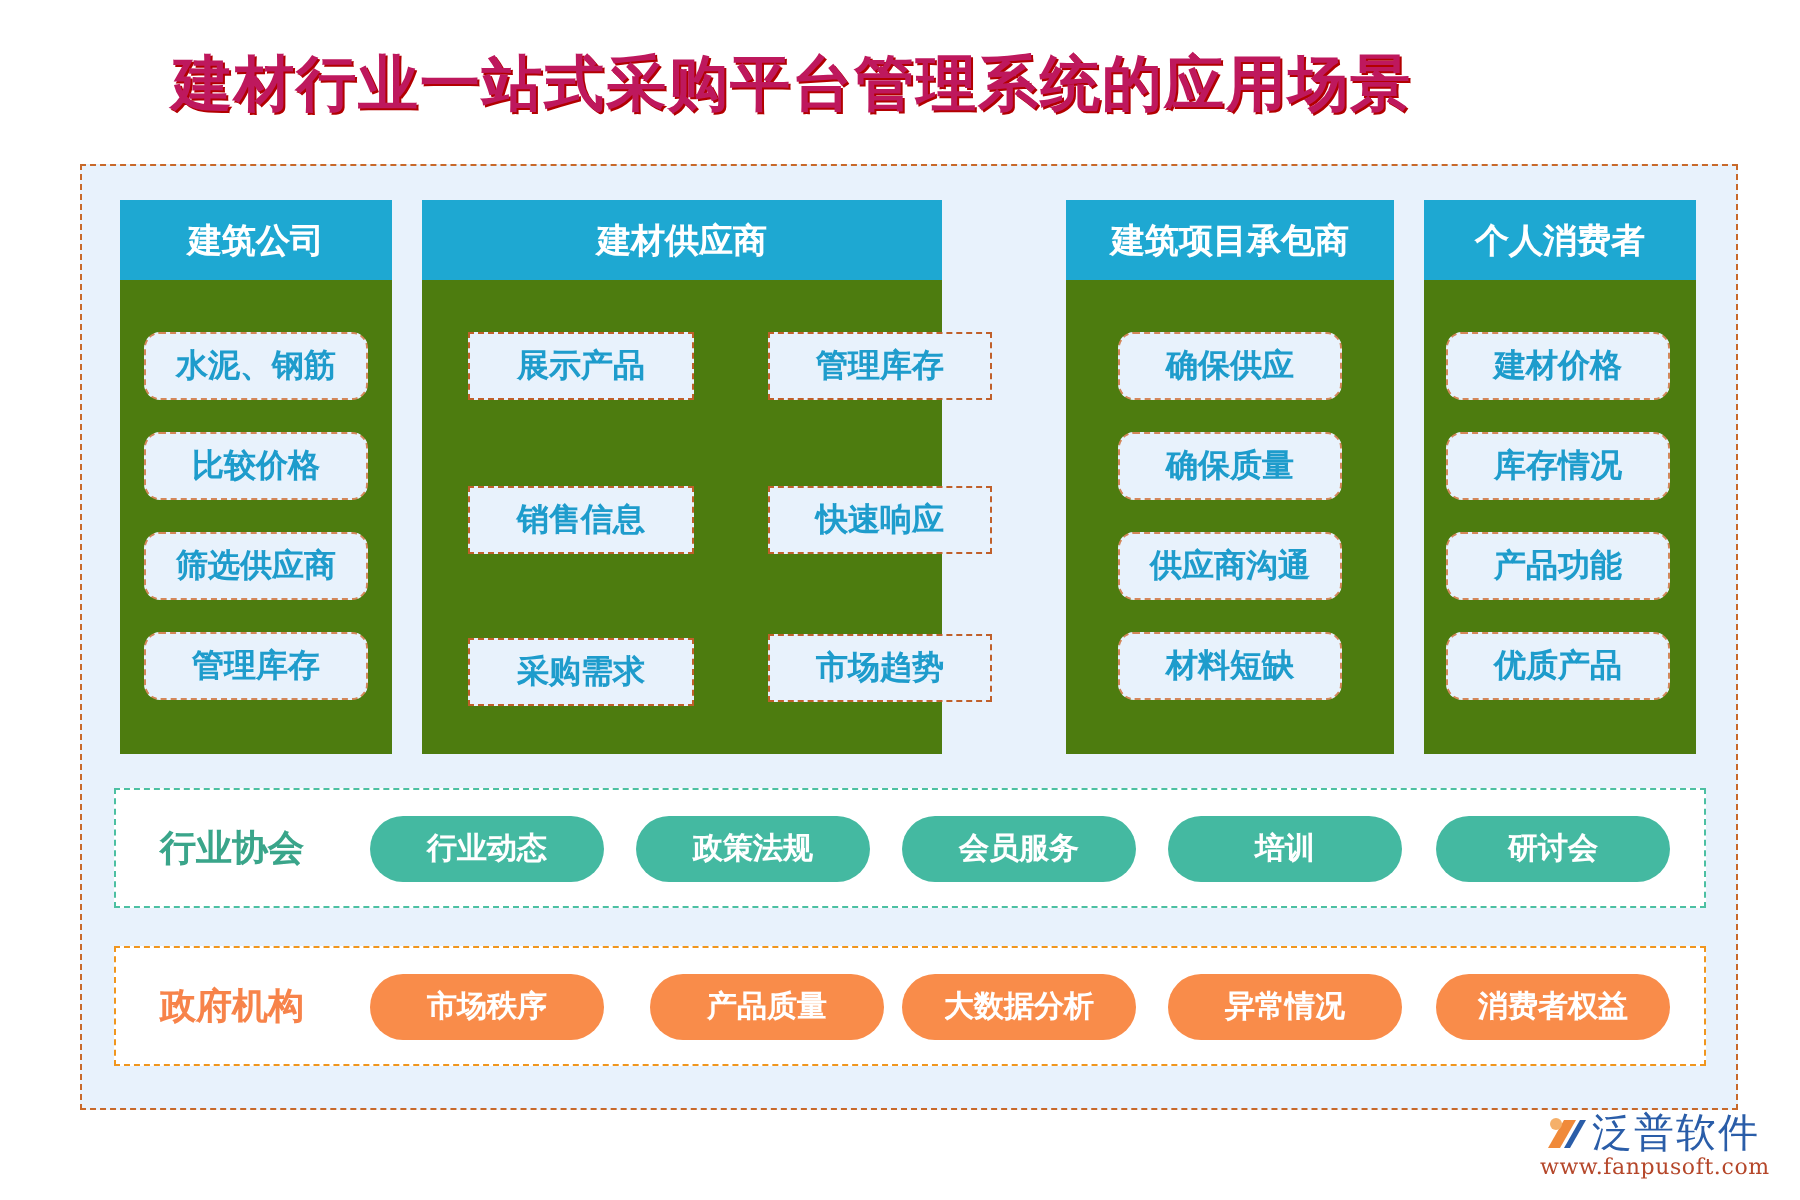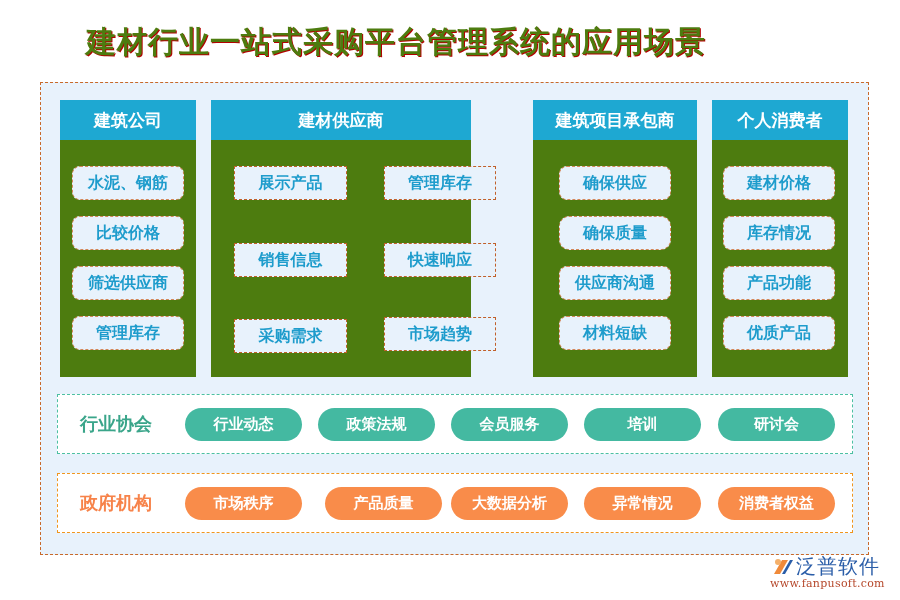--- a/index.html
+++ b/index.html
@@ -3,21 +3,21 @@
 <meta charset="utf-8">
 <style>
   * { box-sizing: border-box; margin: 0; padding: 0; }
   body {
     width: 900px; height: 600px; background: #ffffff;
     font-family: "DejaVu Sans", "Liberation Sans", sans-serif;
     position: relative; overflow: hidden;
   }
   .title {
     position: absolute; left: 0; top: 22px; width: 792px; text-align: center;
-    font-size: 30px; font-weight: bold; color: #4d7c0f; letter-spacing: 1px;
+    font-size: 30px; font-weight: bold; color: #be185d; letter-spacing: 1px;
     text-shadow: 1px 1px 0 #b30000;
   }
   .outer {
     position: absolute; left: 40px; top: 82px; width: 829px; height: 473px;
     background: #e8f2fc; border: 1.5px dashed #c8692a;
   }
   .col {
     position: absolute; top: 100px; height: 277px; background: #4d7c0f;
   }
   .col-header {
@@ -82,21 +82,21 @@
   <div class="tag square" style="left:173px;top:66px;width:112px;">管理库存</div>
   <div class="tag square" style="left:23px;top:143px;width:113px;">销售信息</div>
   <div class="tag square" style="left:173px;top:143px;width:112px;">快速响应</div>
   <div class="tag square" style="left:23px;top:219px;width:113px;">采购需求</div>
   <div class="tag square" style="left:173px;top:217px;width:112px;">市场趋势</div>
 </div>
 
 <div class="col" style="left:533px;width:164px;">
   <div class="col-header">建筑项目承包商</div>
   <div class="tag rounded" style="left:26px;top:66px;width:112px;">确保供应</div>
-  <div class="tag rounded" style="left:26px;top:116px;width:112px;border-radius:10px;">确保质量</div>
+  <div class="tag rounded" style="left:26px;top:116px;width:112px;">确保质量</div>
   <div class="tag rounded" style="left:26px;top:216px;width:112px;">材料短缺</div>
   <div class="tag rounded" style="left:26px;top:166px;width:112px;">供应商沟通</div>
 </div>
 
 <div class="col" style="left:712px;width:136px;">
   <div class="col-header">个人消费者</div>
   <div class="tag rounded" style="left:11px;top:66px;width:112px;">建材价格</div>
   <div class="tag rounded" style="left:11px;top:116px;width:112px;">库存情况</div>
   <div class="tag rounded" style="left:11px;top:166px;width:112px;">产品功能</div>
   <div class="tag rounded" style="left:11px;top:216px;width:112px;">优质产品</div>

